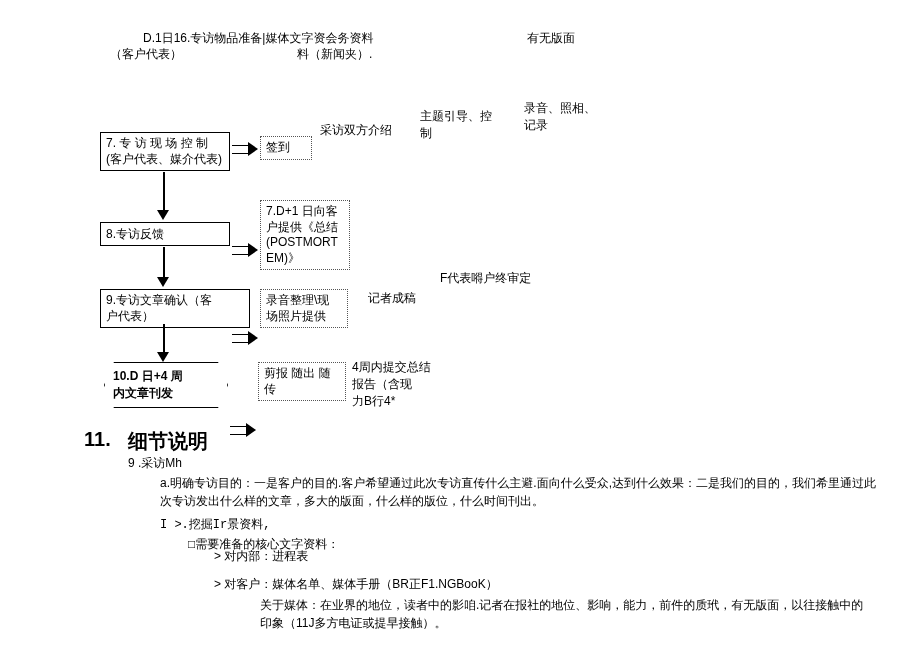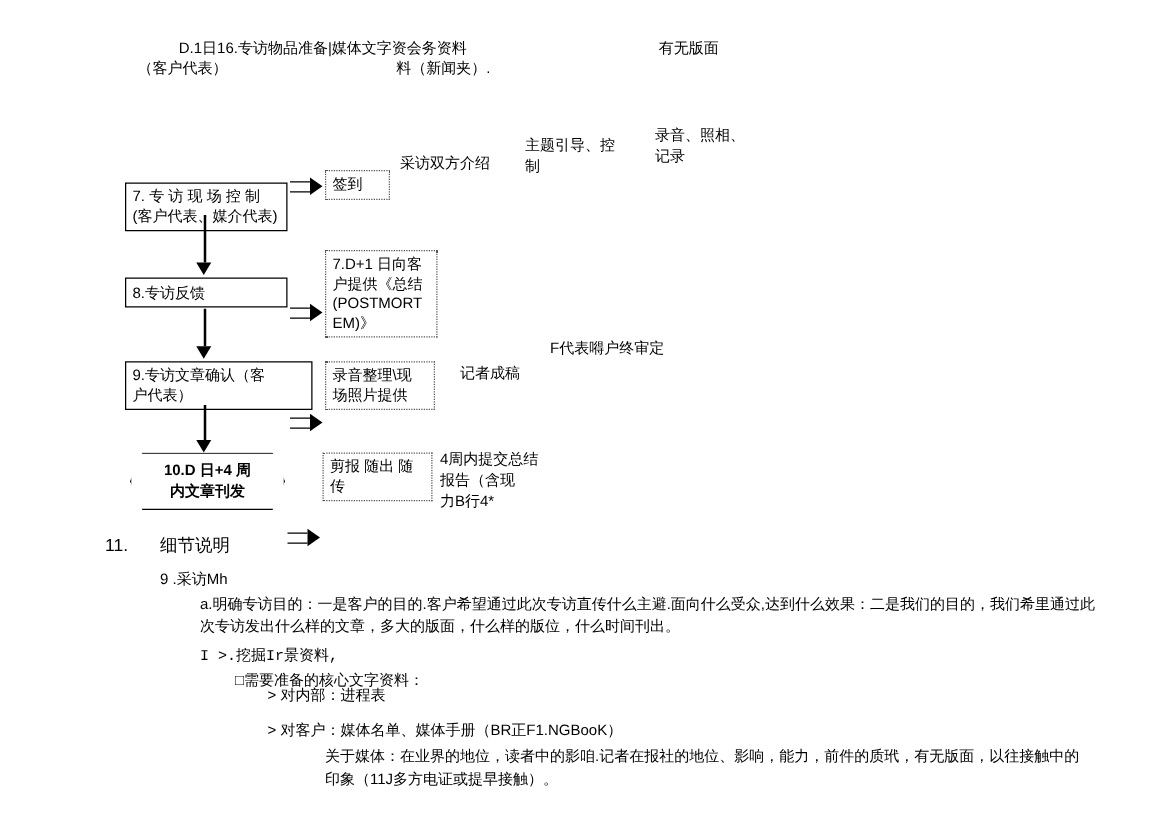--- a/index.html
+++ b/index.html
@@ -26,21 +26,20 @@
     border: 1.5px dotted #555;
     background: #fff;
     padding: 3px 5px;
     box-sizing: border-box;
     line-height: 1.3;
   }
   .hex {
     border: 1.5px solid #000;
     background: #fff;
     padding: 5px 8px;
-    text-align: center;
     box-sizing: border-box;
     clip-path: polygon(8% 0, 92% 0, 100% 50%, 92% 100%, 8% 100%, 0 50%);
     font-weight: bold;
   }
   .arrow-down {
     width: 0; height: 0;
     border-left: 6px solid transparent;
     border-right: 6px solid transparent;
     border-top: 10px solid #000;
   }
@@ -64,41 +63,41 @@
   .arrow-right::after  { top: 10px; }
   .arrow-right .head {
     position: absolute;
     right: 0;
     top: -1px;
     width: 0; height: 0;
     border-top: 7px solid transparent;
     border-bottom: 7px solid transparent;
     border-left: 10px solid #000;
   }
-  .text-h { font-weight: normal; font-size: 14px; }
+  .text-h { font-weight: bold; font-size: 20px; }
 </style>
 </head>
 <body>
 
 <div class="abs" style="left:143px; top:30px;">D.1日16.专访物品准备|媒体文字资会务资料</div>
 <div class="abs" style="left:110px; top:46px;">（客户代表）</div>
-<div class="abs" style="left:297px; top:46px;margin-left:20px;">料（新闻夹）.</div>
+<div class="abs" style="left:297px; top:46px;">料（新闻夹）.</div>
 <div class="abs" style="left:527px; top:30px;">有无版面</div>
 
 <div class="abs" style="left:320px; top:122px;">采访双方介绍</div>
 <div class="abs" style="left:420px; top:108px; width:90px;">
   <div>主题引导、控</div>
   <div>制</div>
 </div>
 <div class="abs" style="left:524px; top:100px; width:90px;">
   <div>录音、照相、</div>
   <div>记录</div>
 </div>
 
-<div class="abs box" style="left:100px; top:146px; width:130px;">
+<div class="abs box" style="left:100px; top:132px; width:130px;">
   <div>7. 专 访 现 场 控 制</div>
   <div>(客户代表、媒介代表)</div>
 </div>
 <div class="abs arrow-right" style="left:232px; top:143px; width:26px;">
     <div class="head"></div>
   </div>
 <div class="abs dotted" style="left:260px; top:136px; width:52px; height:24px; padding-top:3px;">签到</div>
 
 <div class="abs line-down" style="left:163px; top:172px; height:38px;"></div>
 <div class="abs arrow-down" style="left:157px; top:210px;"></div>

